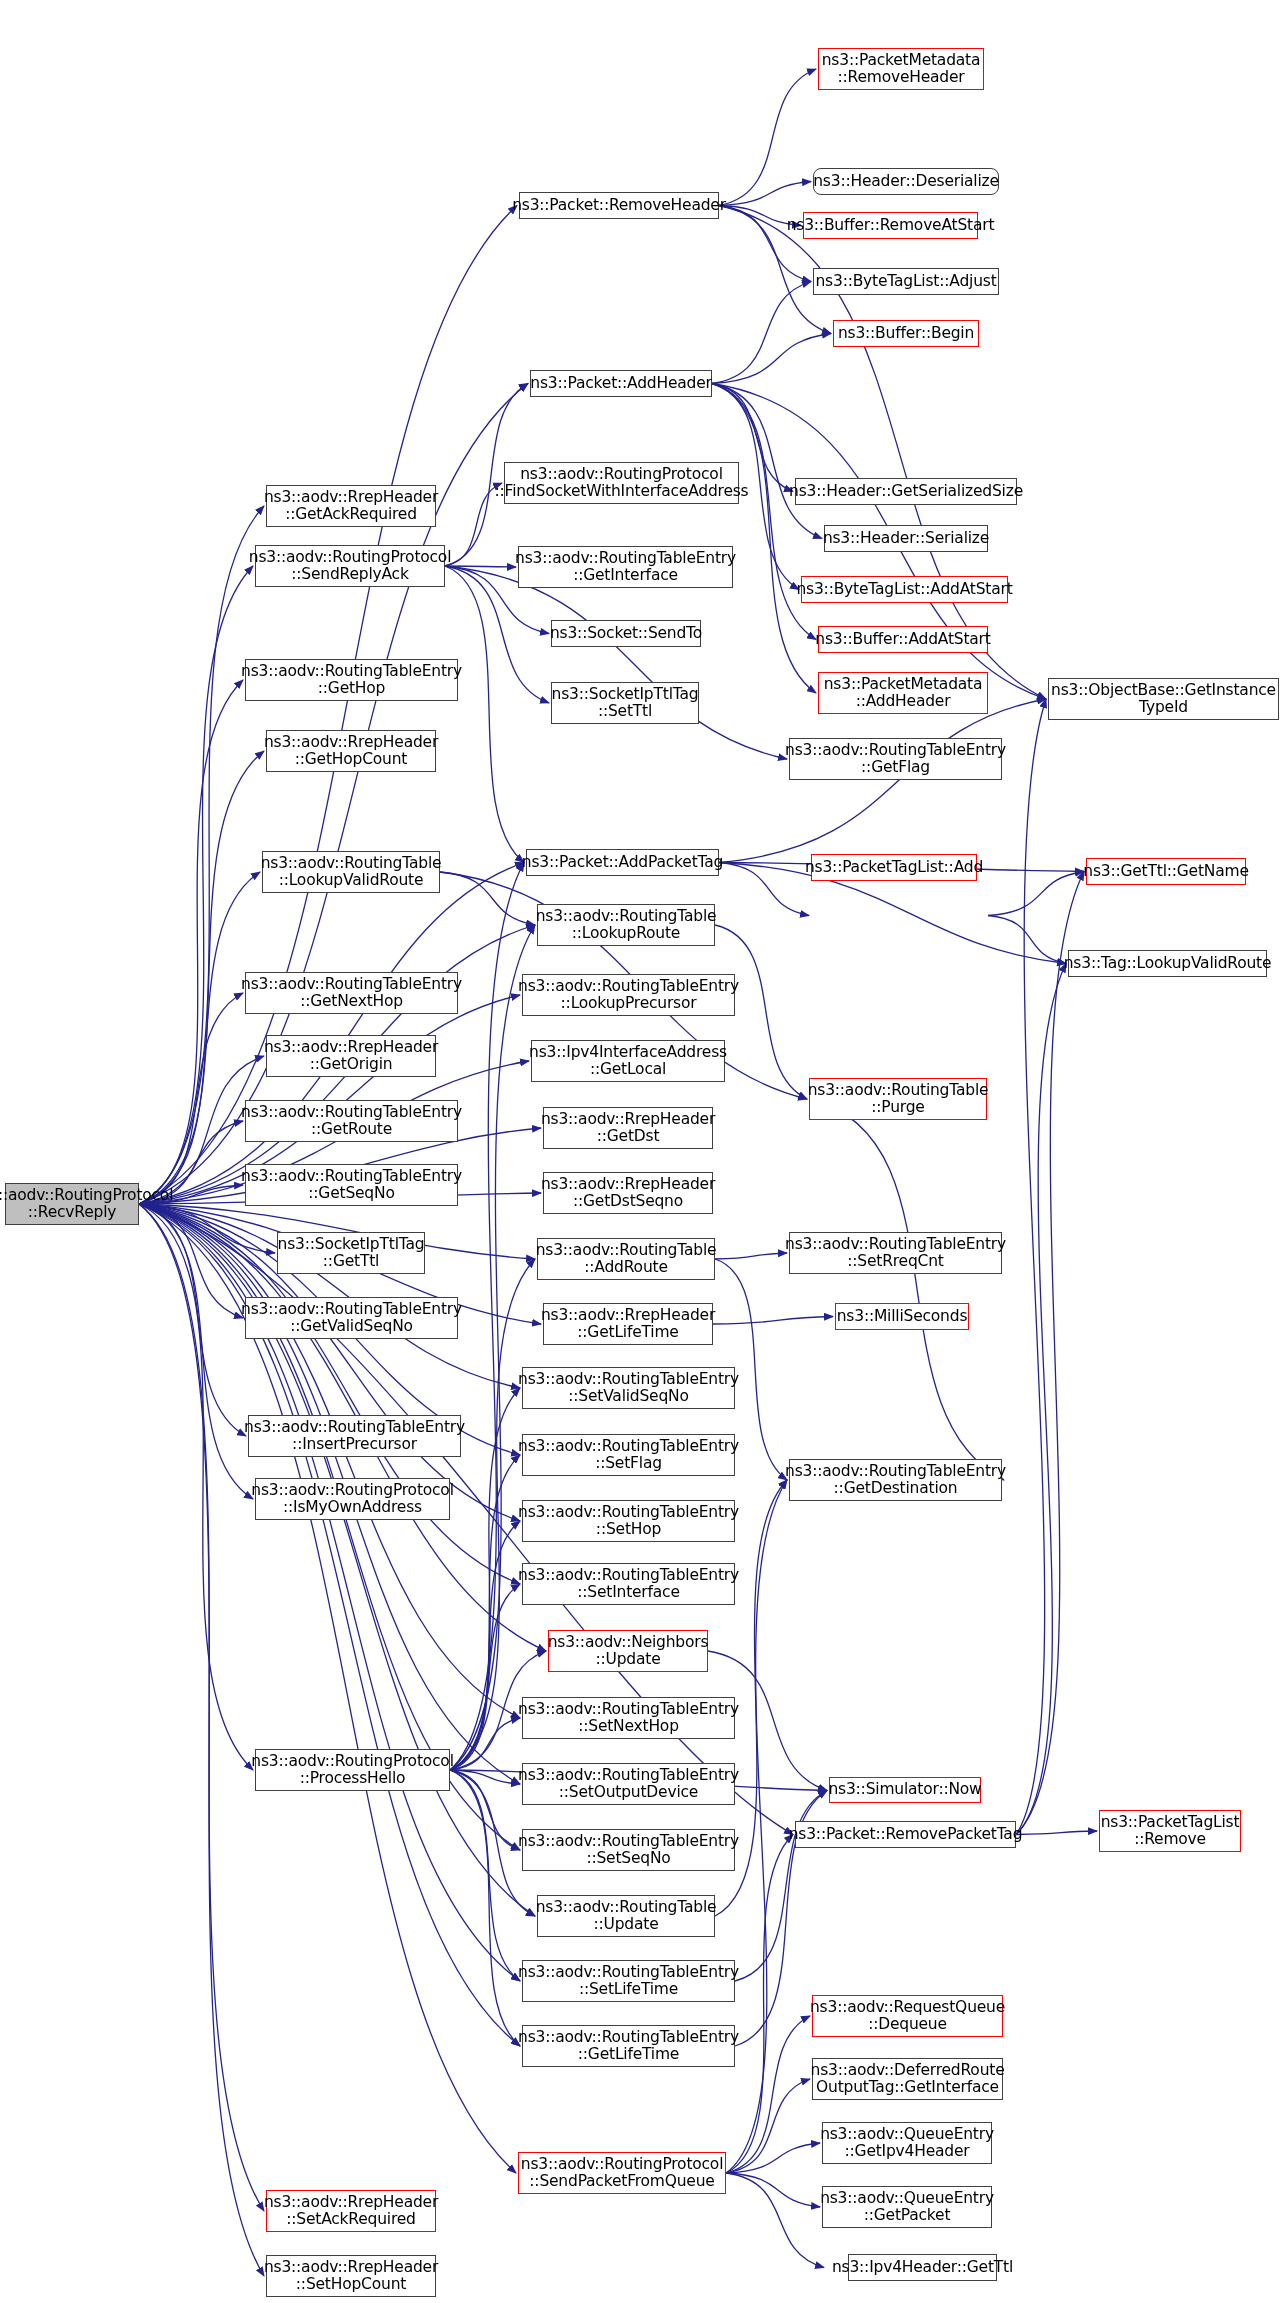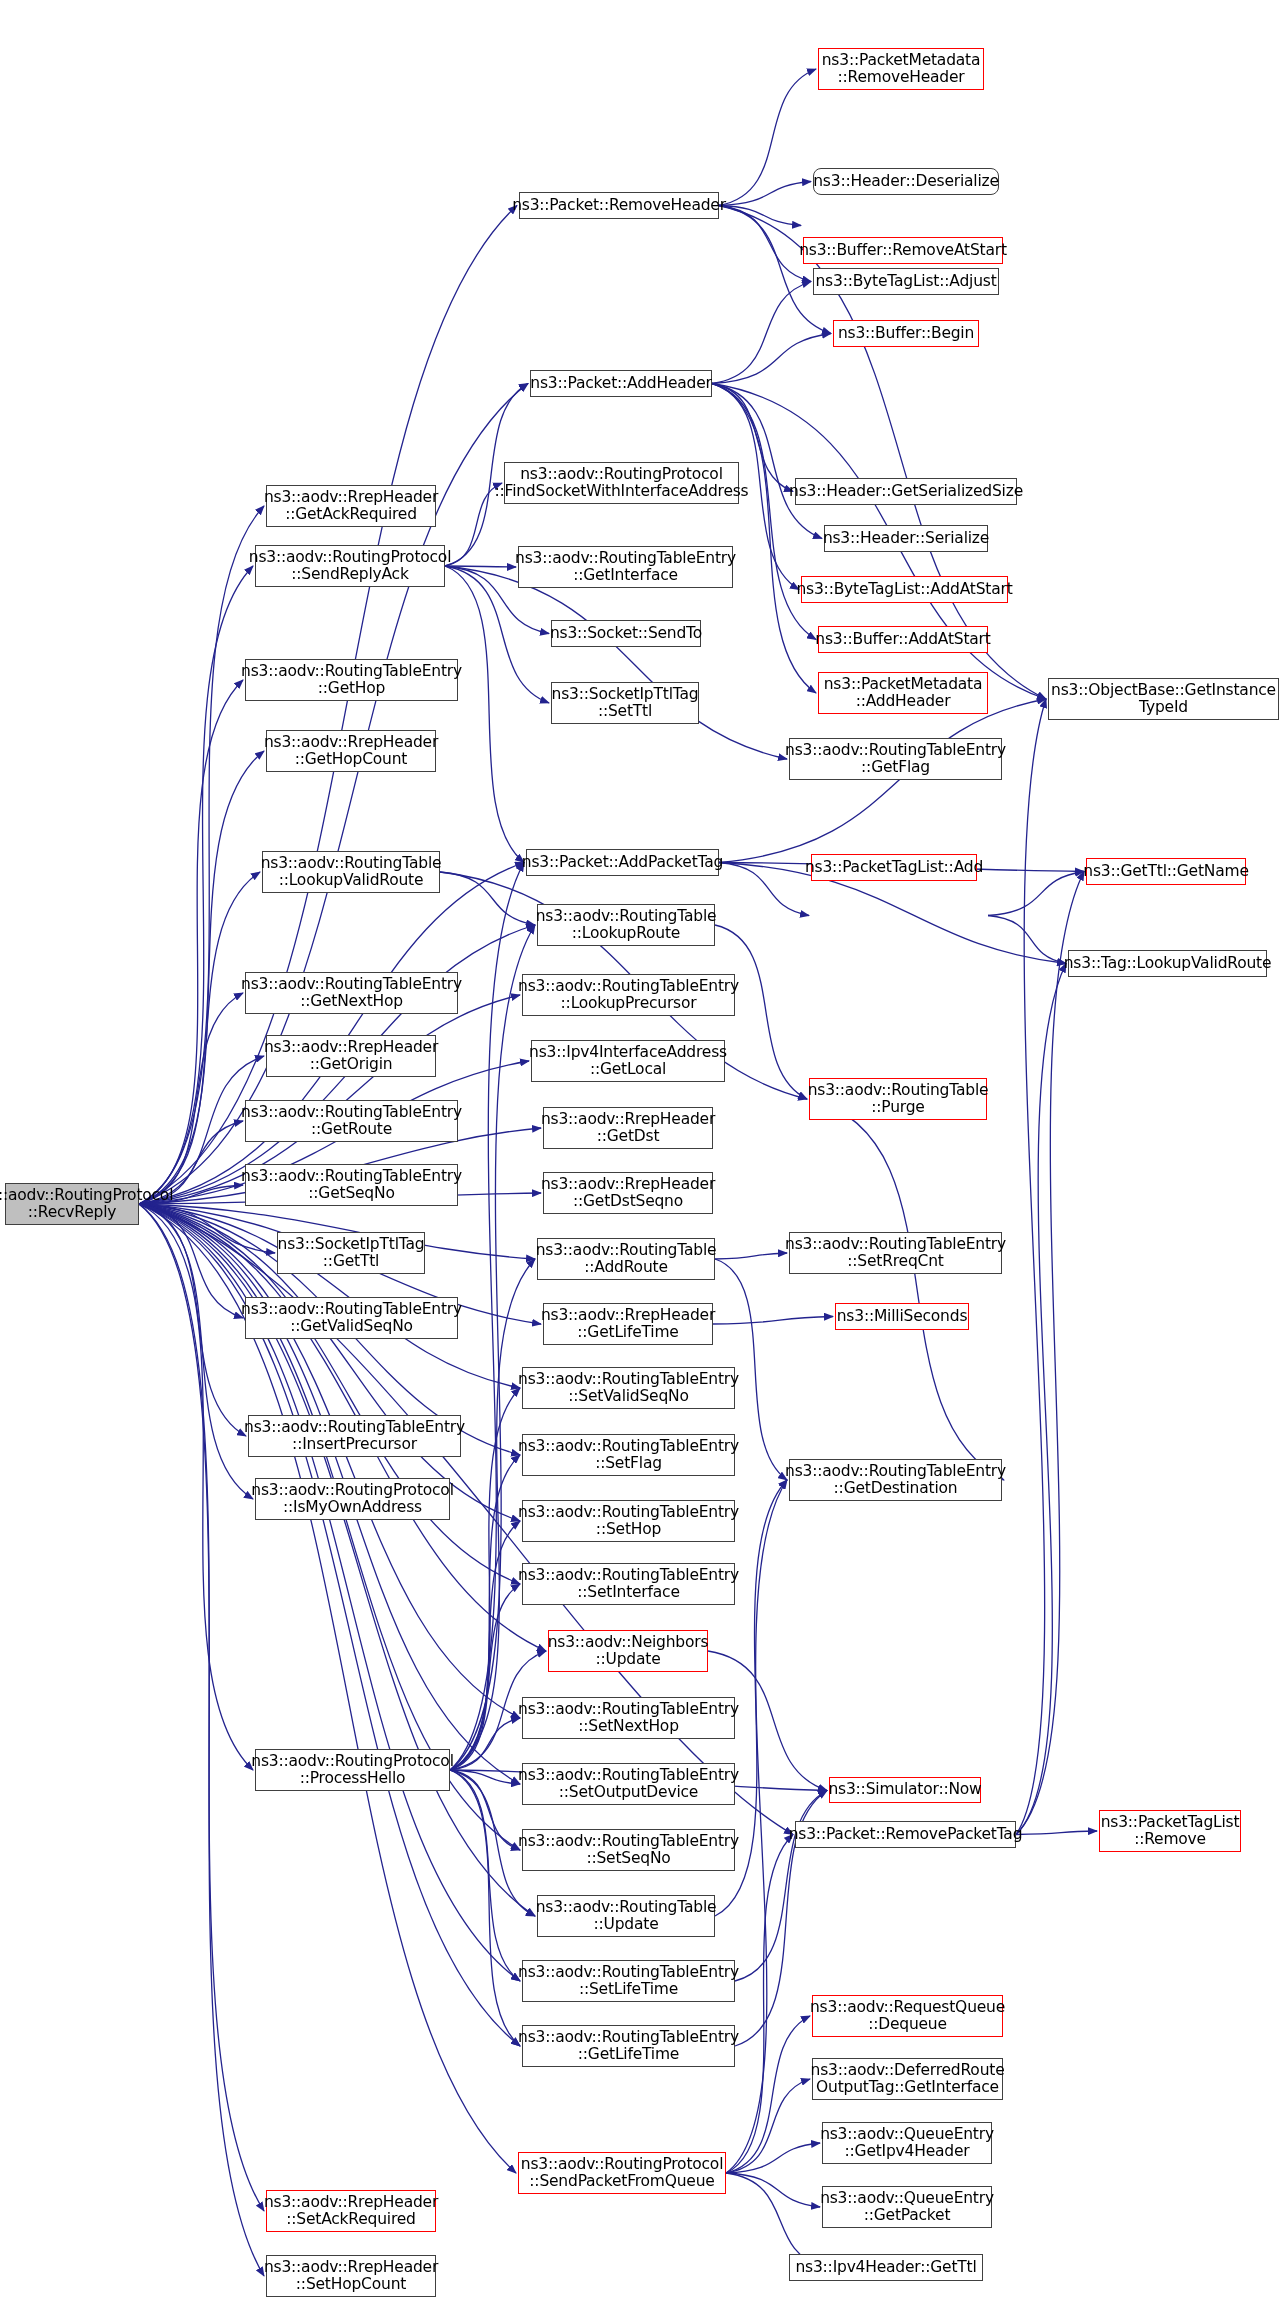--- a/index.html
+++ b/index.html
@@ -163,21 +163,21 @@
         <path d="M 726,2173 C 823.8199999999999,2103.7 703.8530000000001,1604.74 787,1480" marker-end="url(#arrow)"></path>
       </g>
   </svg>
   <div id="nodes">
       <div class="node root" style="left: 5px; top: 1183px; width: 134px; height: 42px;">ns3::aodv::RoutingProtocol
 ::RecvReply</div>
       <div class="node red" style="left: 818px; top: 48px; width: 166px; height: 42px;">ns3::PacketMetadata
 ::RemoveHeader</div>
       <div class="node" style="left: 519px; top: 192px; width: 200px; height: 27px;">ns3::Packet::RemoveHeader</div>
       <div class="node" style="left: 813px; top: 168px; width: 186px; height: 27px; border-radius: 8px;">ns3::Header::Deserialize</div>
-      <div class="node red" style="left: 803px; top: 212px; width: 200px; height: 27px; margin-top: 25px;">ns3::Buffer::RemoveAtStart</div>
+      <div class="node red" style="left: 803px; top: 212px; width: 175px; height: 27px;">ns3::Buffer::RemoveAtStart</div>
       <div class="node" style="left: 813px; top: 268px; width: 186px; height: 27px;">ns3::ByteTagList::Adjust</div>
       <div class="node red" style="left: 833px; top: 320px; width: 146px; height: 27px;">ns3::Buffer::Begin</div>
       <div class="node" style="left: 530px; top: 370px; width: 182px; height: 27px;">ns3::Packet::AddHeader</div>
       <div class="node" style="left: 504px; top: 462px; width: 235px; height: 42px;">ns3::aodv::RoutingProtocol
 ::FindSocketWithInterfaceAddress</div>
       <div class="node" style="left: 518px; top: 546px; width: 215px; height: 42px;">ns3::aodv::RoutingTableEntry
 ::GetInterface</div>
       <div class="node" style="left: 551px; top: 620px; width: 150px; height: 27px;">ns3::Socket::SendTo</div>
       <div class="node" style="left: 551px; top: 682px; width: 148px; height: 42px;">ns3::SocketIpTtlTag
 ::SetTtl</div>
@@ -277,15 +277,15 @@
       <div class="node red" style="left: 1099px; top: 1810px; width: 142px; height: 42px;">ns3::PacketTagList
 ::Remove</div>
       <div class="node red" style="left: 812px; top: 1995px; width: 191px; height: 42px;">ns3::aodv::RequestQueue
 ::Dequeue</div>
       <div class="node" style="left: 812px; top: 2058px; width: 191px; height: 42px;">ns3::aodv::DeferredRoute
 OutputTag::GetInterface</div>
       <div class="node" style="left: 822px; top: 2122px; width: 170px; height: 42px;">ns3::aodv::QueueEntry
 ::GetIpv4Header</div>
       <div class="node" style="left: 822px; top: 2186px; width: 170px; height: 42px;">ns3::aodv::QueueEntry
 ::GetPacket</div>
-      <div class="node" style="left: 789px; top: 2254px; width: 194px; height: 27px;">ns3::Ipv4Header::GetTtl</div>
+      <div class="node" style="left: 848px; top: 2254px; width: 149px; height: 27px;">ns3::Ipv4Header::GetTtl</div>
     </div>
 </div>
 
 </body></html>

